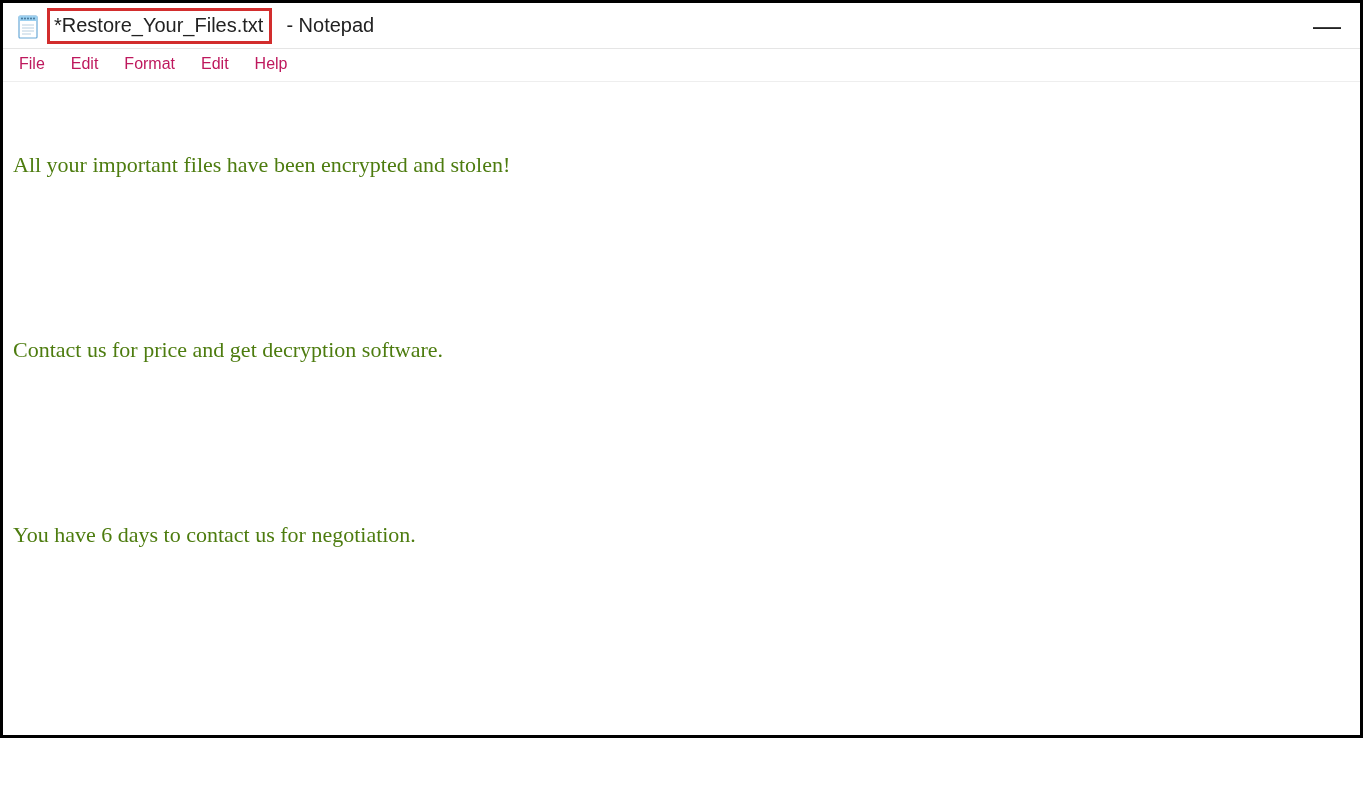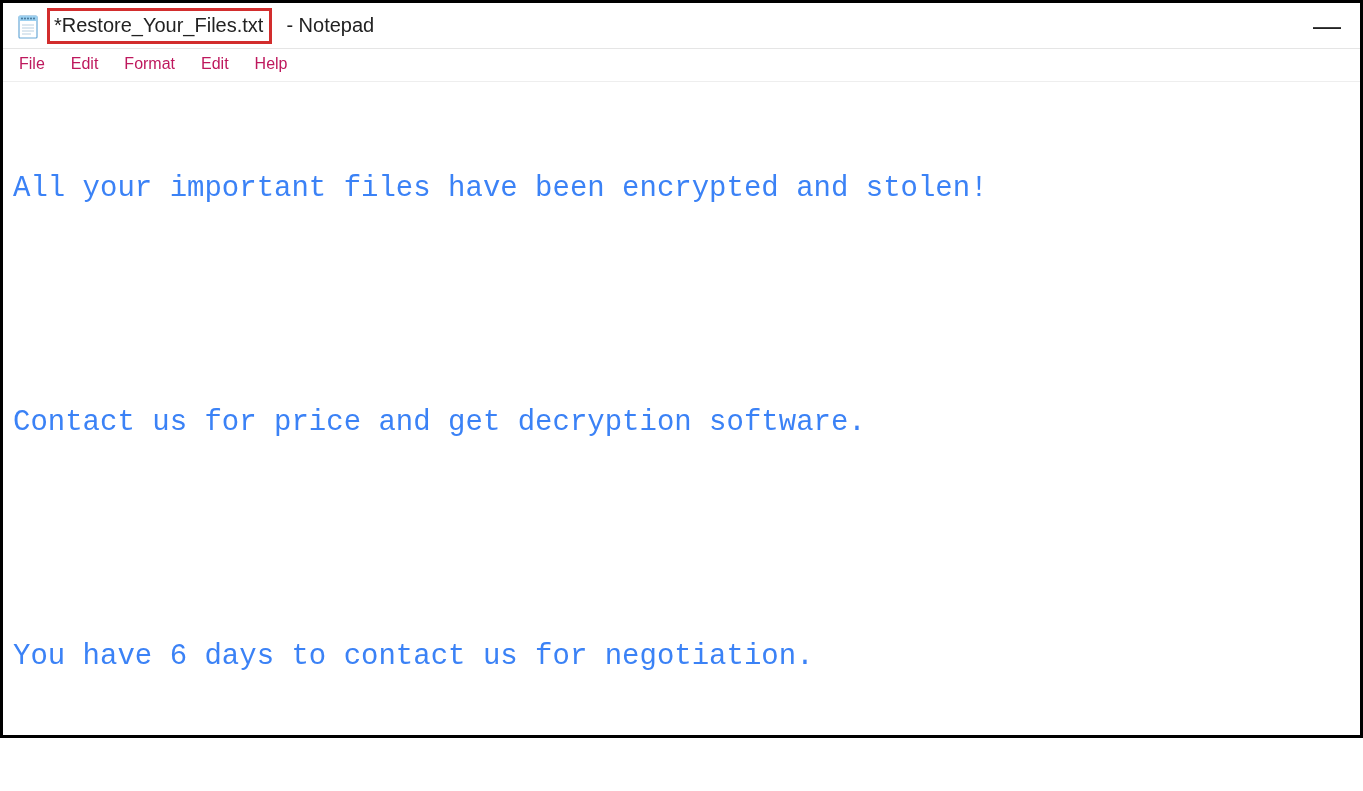--- a/index.html
+++ b/index.html
@@ -82,24 +82,24 @@
       color: #be185d;
       border-bottom: 1px solid #eee;
     }
     .menu-item {
       padding: 2px 12px;
       cursor: pointer;
     }
     .content {
       flex: 1;
       padding: 6px 4px 4px 10px;
-      font-family: Liberation Mono, monospace;
-      font-size: 29px;
+      font-family: Liberation Serif, serif;
+      font-size: 22px;
       line-height: 1.4;
-      color: #3b82f6;
+      color: #4d7c0f;
       white-space: pre;
       overflow: hidden;
       position: relative;
     }
     .line { white-space: pre; }
     .blank { height: 31px; }
   </style>
 </head>
 <body>
 

